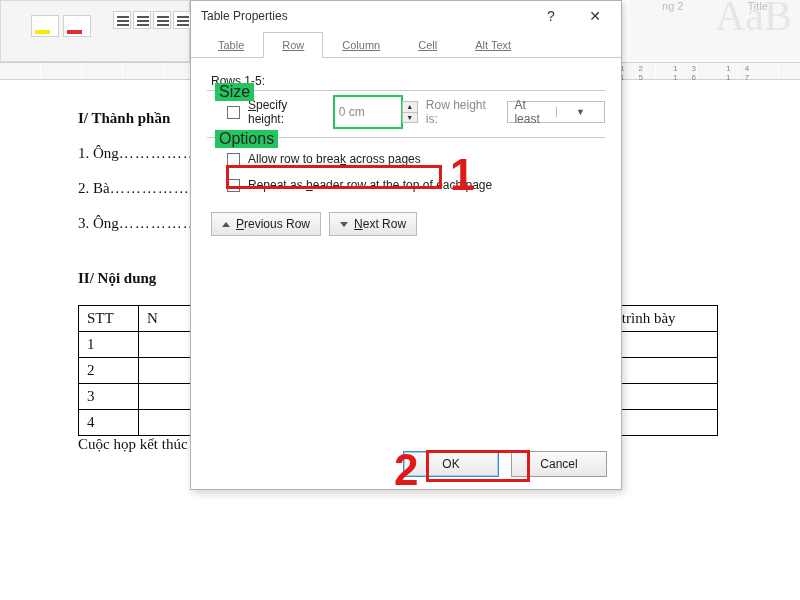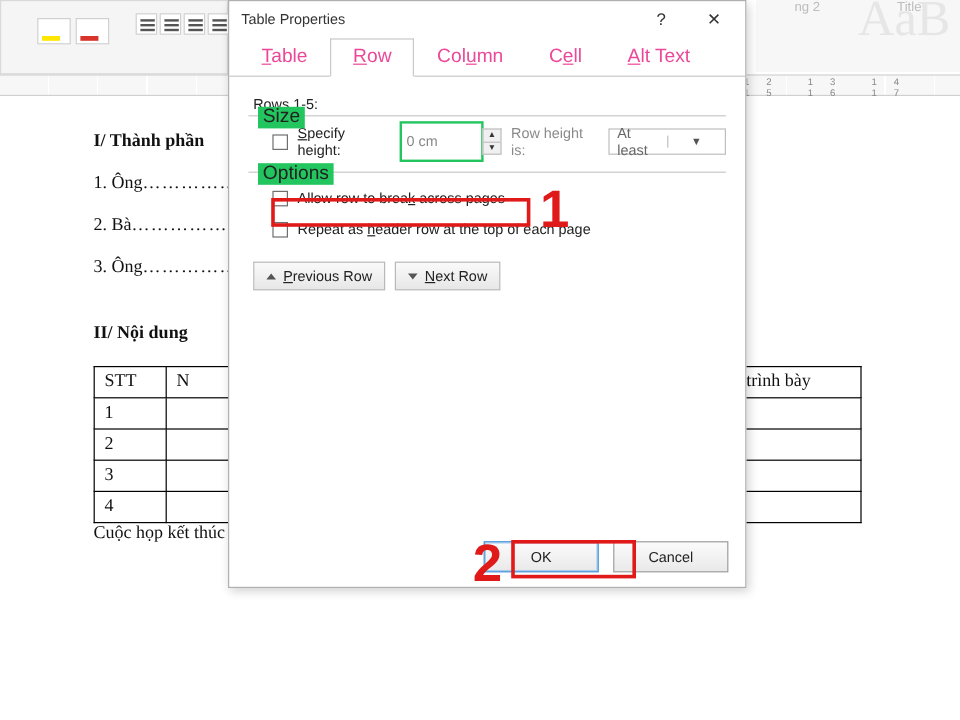--- a/index.html
+++ b/index.html
@@ -88,22 +88,22 @@
   .titlebar .win-btn {
     width:44px; height:30px; display:flex; align-items:center; justify-content:center;
     font-size:12px; color:#333; cursor:default;
   }
   .titlebar .help { font-size:14px; }
   .titlebar .close { font-size:14px; }
   .tabs {
     display:flex; padding:0 8px; border-bottom:1px solid #c9c9c9;
   }
   .tab {
-    padding:6px 18px 6px 18px; font-size:16px; color:#ec4899;
-    border:1px solid transparent; position:relative; top:1px;
+    padding:6px 18px 6px 18px; font-size:11px; color:#737373;
+    border:1px solid transparent; position:relative; top:1px;text-decoration:underline;
   }
   .tab.active {
     border:1px solid #c9c9c9; border-bottom:1px solid #fff; background:#fff;
   }
   .tab u { text-decoration:underline; }
   .body {
     padding:10px 16px 0 16px; flex:1; position:relative;
   }
   .group-label { font-size:12px; margin:6px 0 2px 4px; }
   .fieldset {

